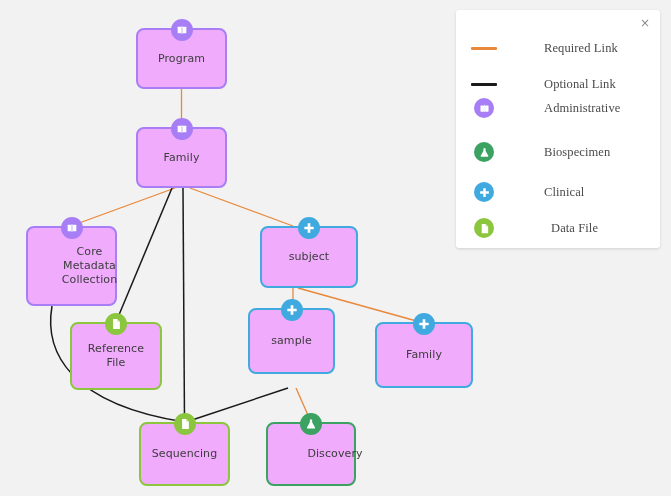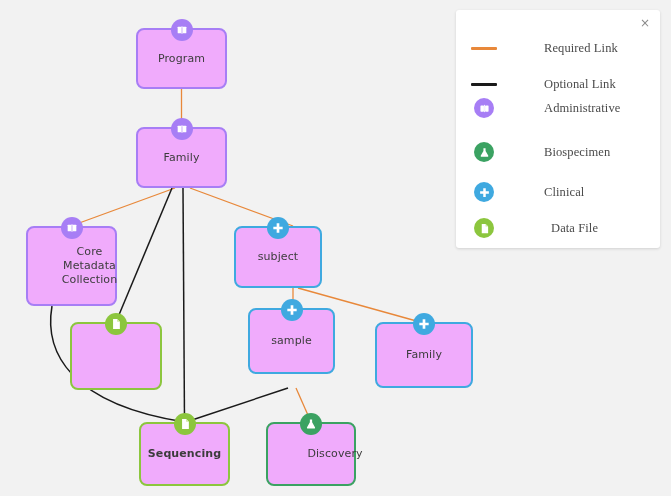--- a/index.html
+++ b/index.html
@@ -181,22 +181,24 @@
 Metadata
 Collection</div>
         </div>
         <div class="node" style="left: 70px; top: 322px; width: 92px; height: 68px; border-color: rgb(140, 198, 62);">
           <div class="node-badge" style="background: rgb(140, 198, 62);">
             <svg width="16" height="16" viewBox="0 0 24 24">
               <path d="M7.6 4.6h6.1l4.1 4.1v10.7H7.6z" fill="#ffffff"></path>
               <path d="M13.7 4.6l4.1 4.1h-4.1z" fill="#cfe8a0"></path>
             </svg>
           </div>
-        </div>
-        <div class="node" style="left: 234px; top: 226px; width: 88px; height: 62px; border-color: rgb(63, 169, 224);">
+          <div class="node-label">Reference
+File</div>
+        </div>
+        <div class="node" style="left: 260px; top: 226px; width: 98px; height: 62px; border-color: rgb(63, 169, 224);">
           <div class="node-badge" style="background: rgb(63, 169, 224);">
             <svg width="16" height="16" viewBox="0 0 24 24">
               <path d="M10 5h4v5h5v4h-5v5h-4v-5H5v-4h5z" fill="#ffffff"></path>
             </svg>
           </div>
           <div class="node-label">subject</div>
         </div>
         <div class="node" style="left: 248px; top: 308px; width: 87px; height: 66px; border-color: rgb(63, 169, 224);">
           <div class="node-badge" style="background: rgb(63, 169, 224);">
             <svg width="16" height="16" viewBox="0 0 24 24">
@@ -206,21 +208,21 @@
           <div class="node-label">sample</div>
         </div>
         <div class="node" style="left: 375px; top: 322px; width: 98px; height: 66px; border-color: rgb(63, 169, 224);">
           <div class="node-badge" style="background: rgb(63, 169, 224);">
             <svg width="16" height="16" viewBox="0 0 24 24">
               <path d="M10 5h4v5h5v4h-5v5h-4v-5H5v-4h5z" fill="#ffffff"></path>
             </svg>
           </div>
           <div class="node-label">Family</div>
         </div>
-        <div class="node" style="left: 139px; top: 422px; width: 91px; height: 64px; border-color: rgb(140, 198, 62); font-weight: bold;">
+        <div class="node" style="left: 139px; top: 422px; width: 91px; height: 64px; border-color: rgb(140, 198, 62);">
           <div class="node-badge" style="background: rgb(140, 198, 62);">
             <svg width="16" height="16" viewBox="0 0 24 24">
               <path d="M7.6 4.6h6.1l4.1 4.1v10.7H7.6z" fill="#ffffff"></path>
               <path d="M13.7 4.6l4.1 4.1h-4.1z" fill="#cfe8a0"></path>
             </svg>
           </div>
           <div class="node-label">Sequencing</div>
         </div>
         <div class="node" style="left: 266px; top: 422px; width: 90px; height: 64px; border-color: rgb(59, 162, 98); padding-left: 48px;">
           <div class="node-badge" style="background: rgb(59, 162, 98);">

